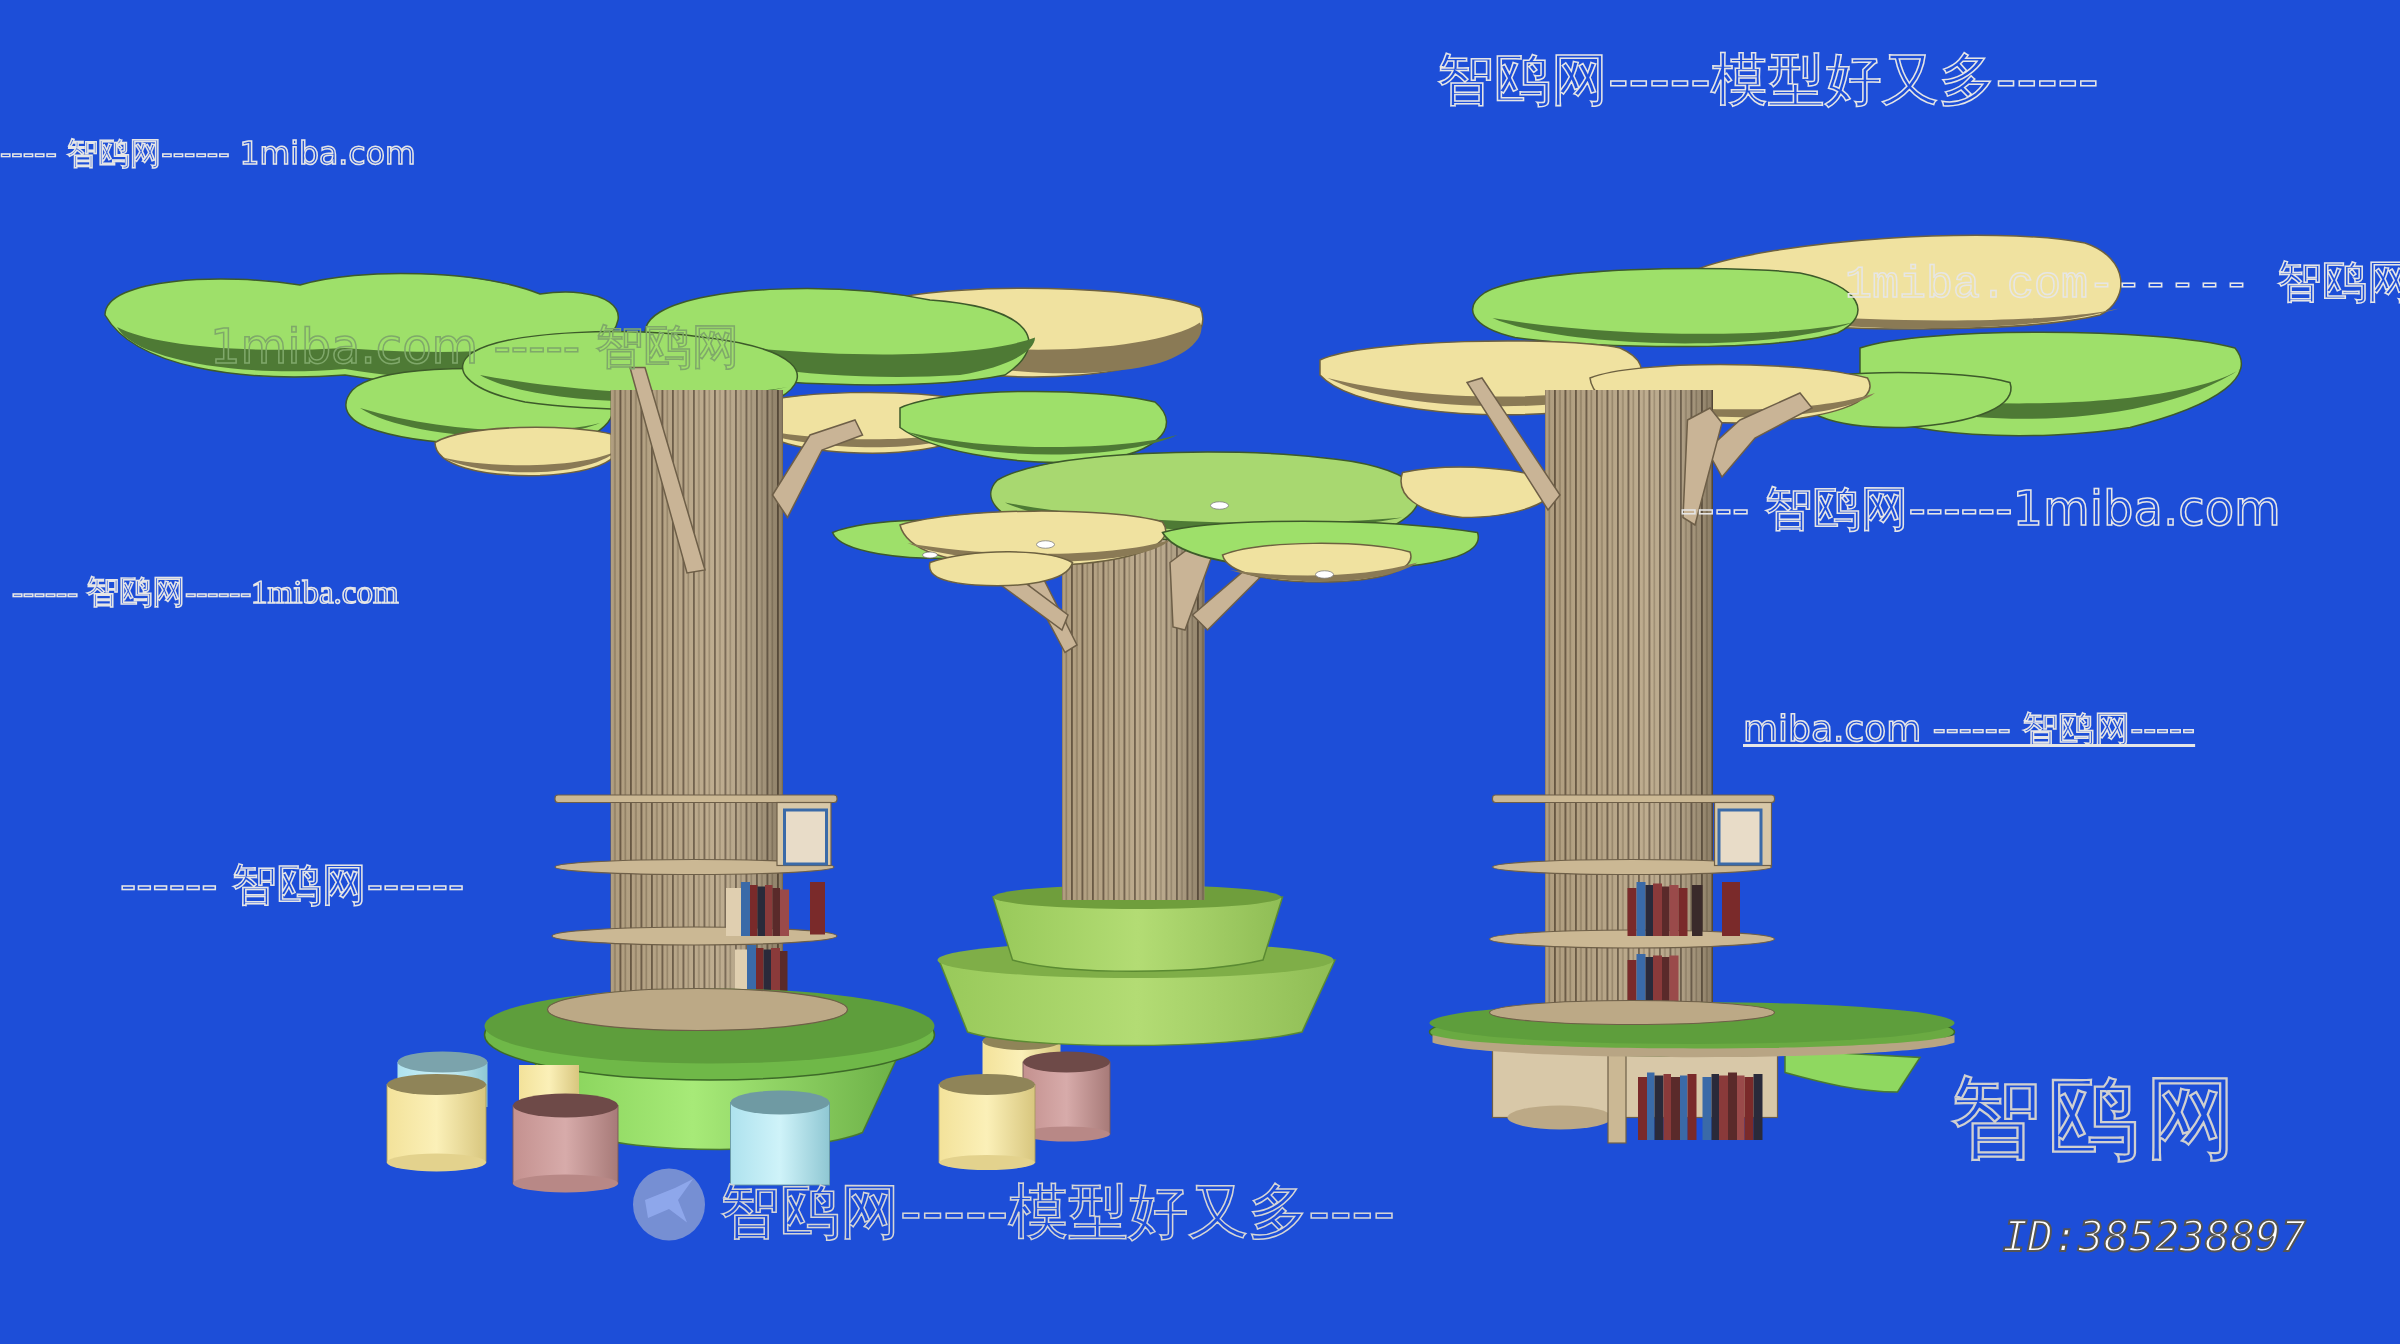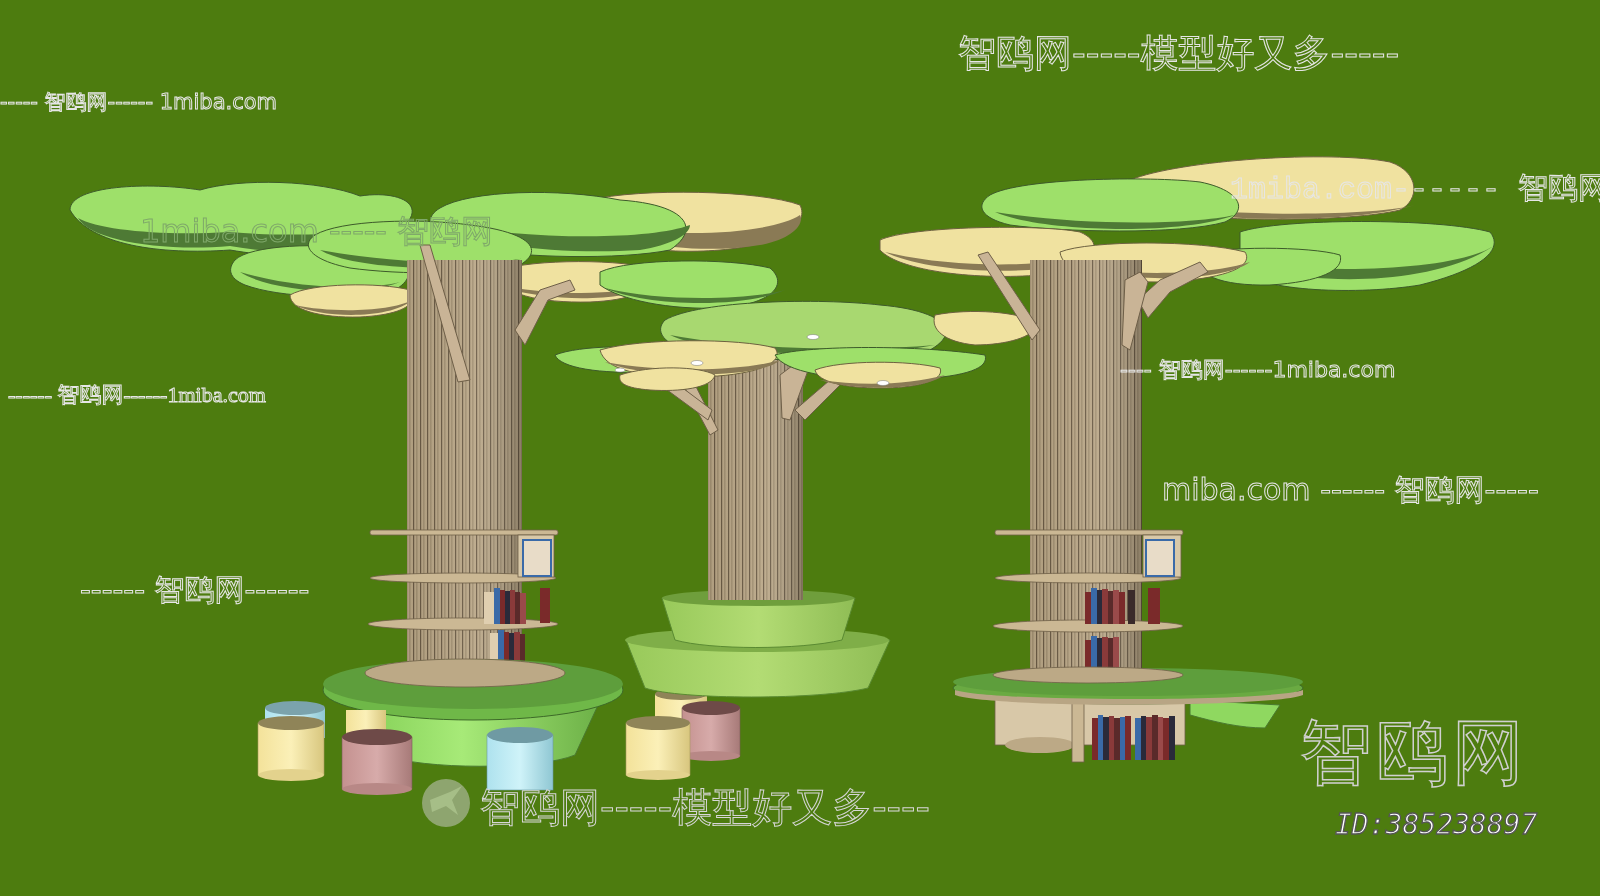--- a/index.html
+++ b/index.html
@@ -1,19 +1,19 @@
 <!DOCTYPE html>
 <html><head>
 <meta charset="utf-8">
 <style>
   html,body{margin:0;padding:0;background:#ffffff;}
-  #stage{position:relative;width:1600px;height:896px;overflow:hidden;background:#4d7c0f;font-family:"DejaVu Sans",sans-serif;}
+  #stage{position:relative;width:1600px;height:896px;overflow:hidden;background:#1d4ed8;font-family:"DejaVu Sans",sans-serif;}
   svg{position:absolute;left:0;top:0;}
   .wm{position:absolute;white-space:nowrap;color:transparent;-webkit-text-stroke:1px #e6e6e6;font-family:"DejaVu Sans",sans-serif;}
-  .wm-big{position:absolute;white-space:nowrap;color:transparent;-webkit-text-stroke:1.5px #d0d0d0;font-family:Liberation Sans, sans-serif;font-size:72px;letter-spacing:4px;}
+  .wm-big{position:absolute;white-space:nowrap;color:transparent;-webkit-text-stroke:1.5px #d0d0d0;font-family:Liberation Sans, sans-serif;font-size:61px;letter-spacing:4px;}
   .wm-id{position:absolute;white-space:nowrap;color:#fff;-webkit-text-stroke:1.3px #555;font-family:"DejaVu Sans Mono",monospace;font-size:28px;font-style:italic;}
 </style>
 </head>
 <body>
 
 <div id="stage">
 
 <svg width="1600" height="896" viewBox="0 0 1600 896">
   <defs>
     <pattern id="trunkLines" width="7" height="10" patternUnits="userSpaceOnUse">
@@ -284,22 +284,22 @@
 
   <g opacity="0.5">
     <circle cx="446" cy="803" r="24" fill="#cfcfcf"></circle>
     <path d="M430,800 L450,792 L462,786 L452,800 L458,815 L446,806 L432,812 Z" fill="#ffffff"></path>
   </g>
 </svg>
 
 <div class="wm" style="left:958px;top:28px;font-size:38px;">智鸥网-----模型好又多-----</div>
 <div class="wm" style="left:0;top:88px;font-size:21px;"><span>----- 智鸥网------ 1miba.com</span></div>
 <div class="wm" style="left:8px;top:380px;font-size:22px;font-family:Liberation Serif, serif;">------ 智鸥网------1miba.com</div>
-<div class="wm" style="left:1162px;top:470px;font-size:30px;">miba.com ------ 智鸥网-----</div>
+<div class="wm" style="left:1162px;top:470px;font-size:24px;text-decoration:underline;">miba.com ------ 智鸥网-----</div>
 <div class="wm" style="left:80px;top:570px;font-size:30px;text-align:center;">------ 智鸥网------</div>
 <div class="wm" style="left:140px;top:210px;font-size:32px;-webkit-text-stroke:1px #7fa86a;">1miba.com ----- 智鸥网</div>
 <div class="wm" style="left:1230px;top:168px;font-size:30px;font-family:Liberation Mono, monospace;">1miba.com------ 智鸥网</div>
-<div class="wm" style="left:1120px;top:318px;font-size:22px;margin-top:37px;">---- 智鸥网------1miba.com</div>
+<div class="wm" style="left:1120px;top:318px;font-size:32px;">---- 智鸥网------1miba.com</div>
 <div class="wm" style="left:480px;top:780px;font-size:40px;text-align:right;-webkit-text-stroke:1px #d6d6d6;">智鸥网-----模型好又多----</div>
 <div class="wm-big" style="left:1300px;top:705px;">智鸥网</div>
 <div class="wm-id" style="left:1335px;top:808px;">ID:385238897</div>
 
 </div>
 
 </body></html>

